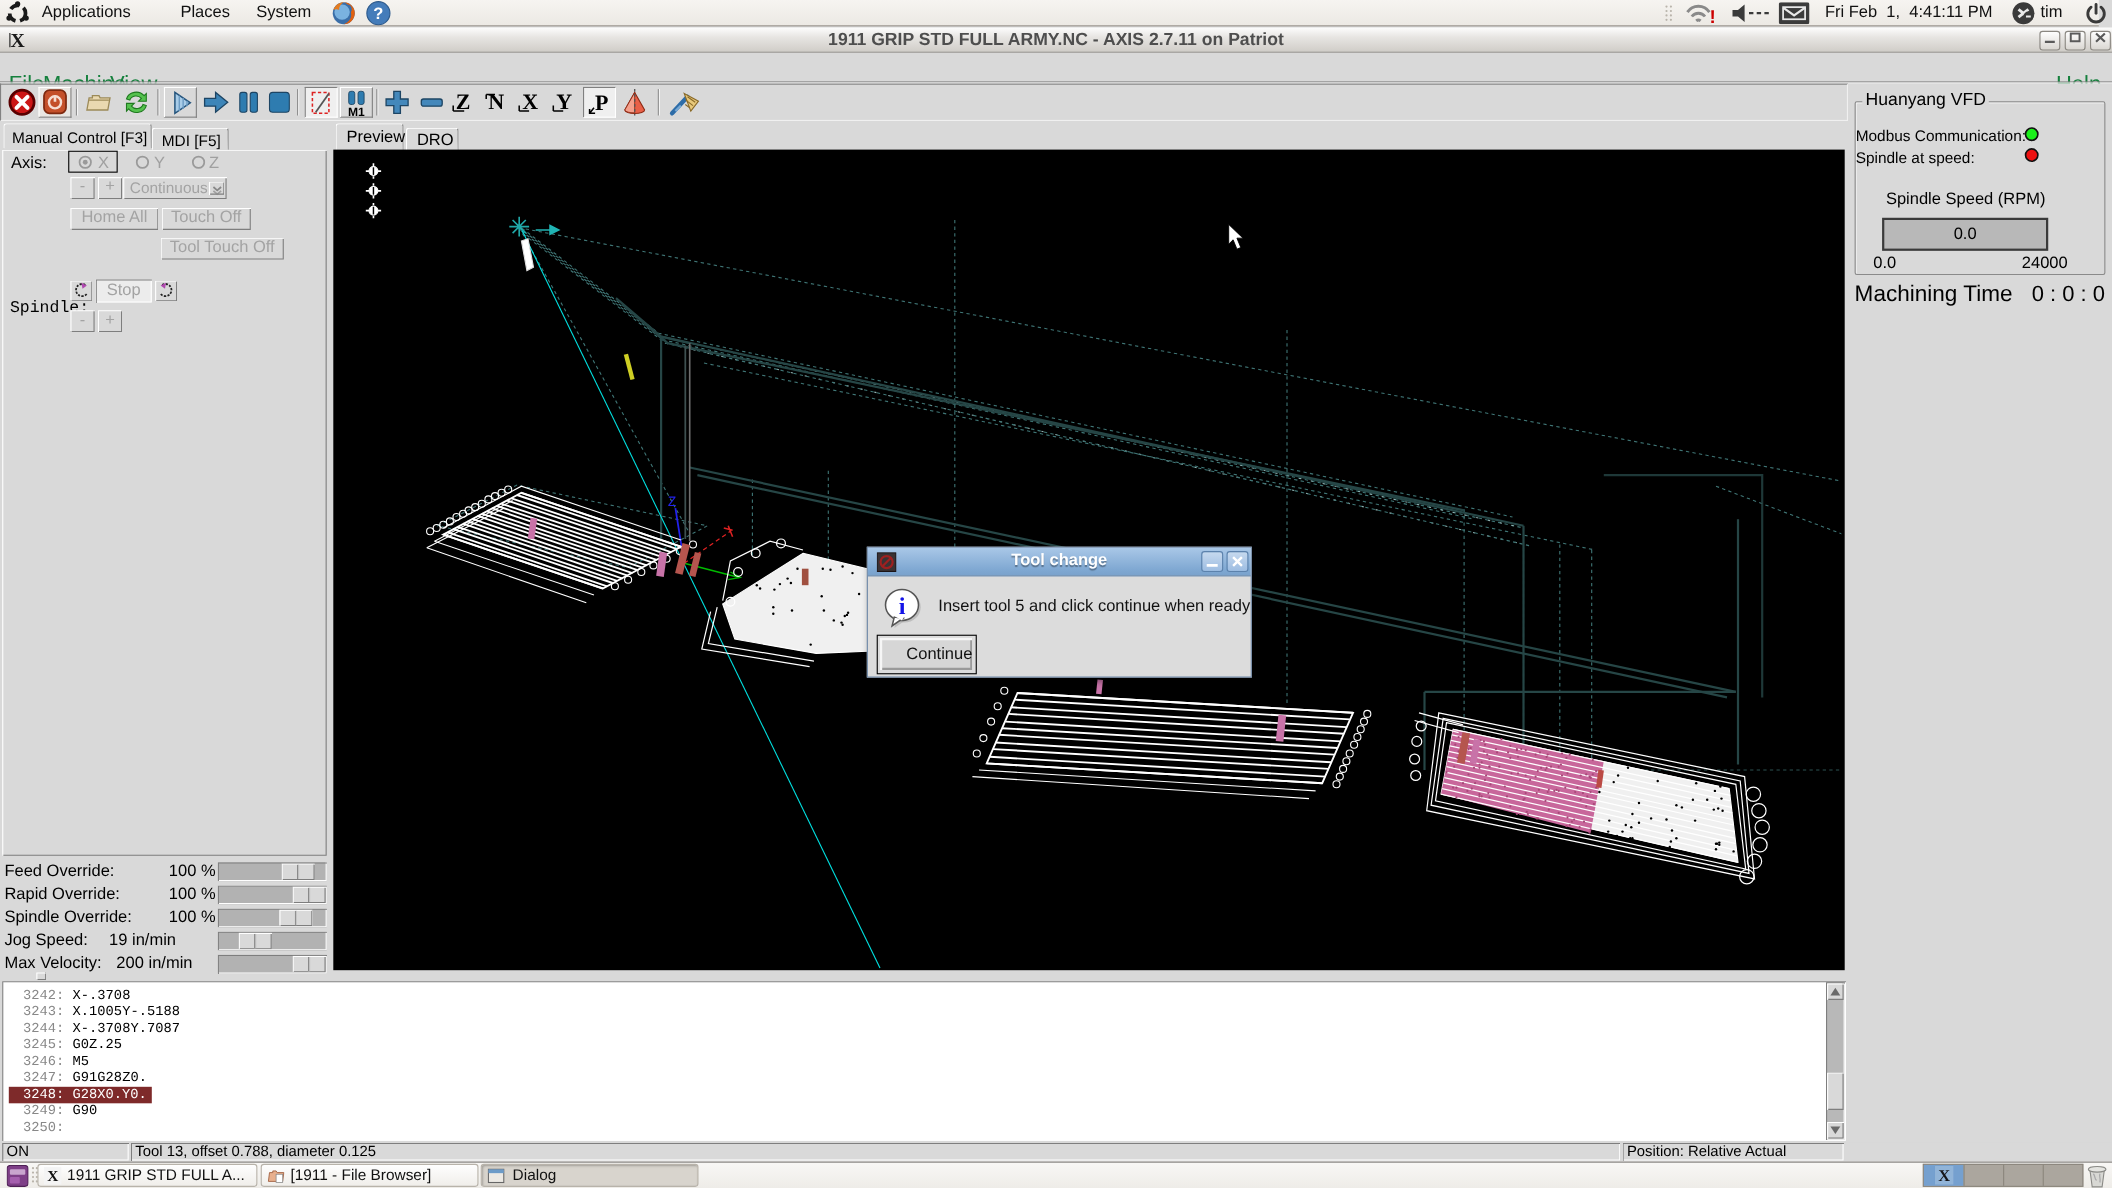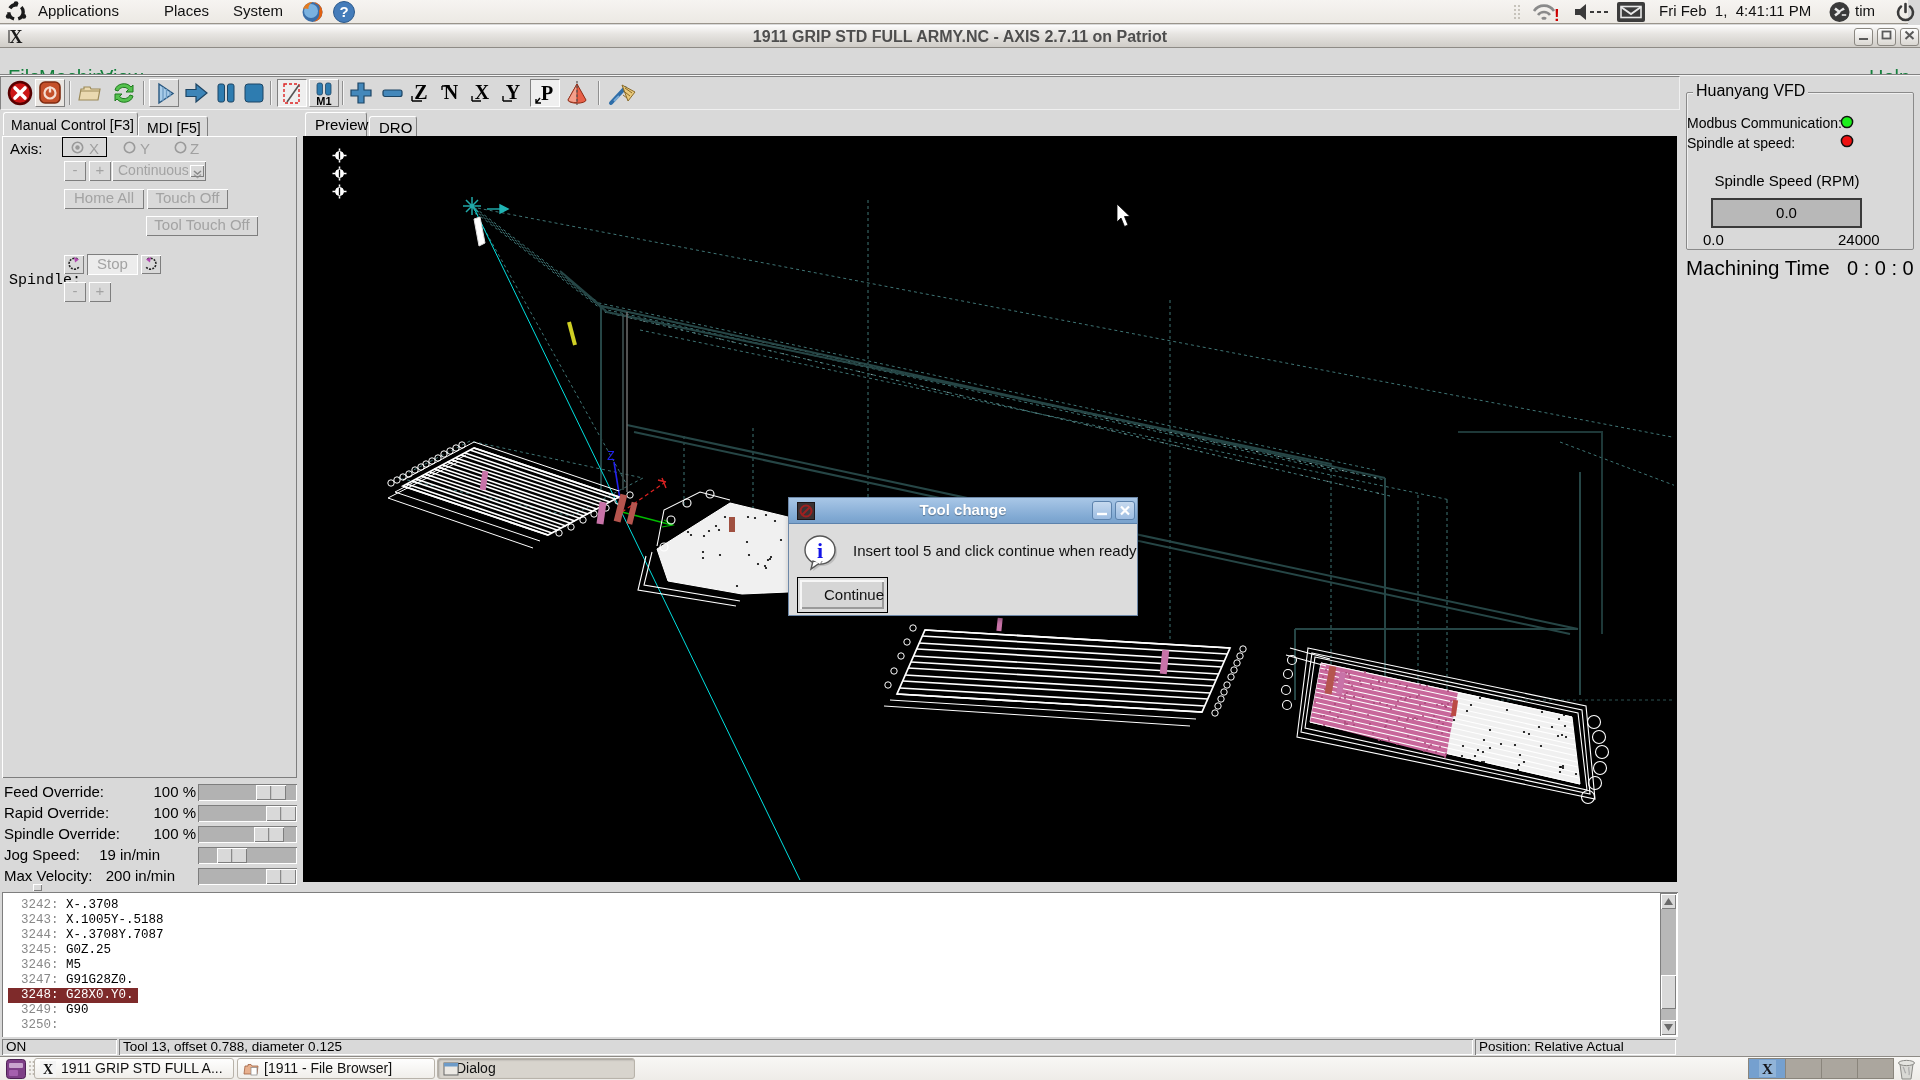--- a/index.html
+++ b/index.html
@@ -856,21 +856,21 @@
           <rect x="0" y="0" width="16" height="16" fill="#f4f4f4"></rect>
           <text x="8" y="13" font-size="14" font-weight="bold" font-family="Liberation Serif" text-anchor="middle" fill="#111">X</text>
         </svg>
       1911 GRIP STD FULL A...</div>
     <div class="task" style="left:237px; width:198px; padding-left:26px;">
       <svg class="abs" style="left:5px; top:2px" width="16" height="16">
           <path d="M1 13 L2 5 L5 5 L5 3.5 L8 3.5 L9 5 L15 5 L14 13 Z" fill="#e8b08e" stroke="#a06040" stroke-width="0.8"></path>
           <rect x="8" y="6.5" width="6" height="7.5" fill="#fff" stroke="#888" stroke-width="0.7"></rect>
         </svg>
       [1911 - File Browser]</div>
-    <div class="task" style="left:437px; width:198px; padding-left:18px; background:#d8d4cd; box-shadow:inset 1px 1px 2px rgba(0,0,0,0.25);">
+    <div class="task" style="left:437px; width:198px; padding-left:28px; background:#d8d4cd; box-shadow:inset 1px 1px 2px rgba(0,0,0,0.25);">
       <svg class="abs" style="left:5px; top:2px" width="16" height="16">
           <rect x="1" y="2" width="14" height="12" fill="#ece9e4" stroke="#666" stroke-width="1"></rect>
           <rect x="1" y="2" width="14" height="3.5" fill="#6d9bc8"></rect>
         </svg>
       Dialog</div>
 
     <div class="abs" style="left:1748px; top:1px; width:146px; height:21px; border:1px solid #8a857c; background:#aba69e;">
       <div class="abs" style="left:0; top:0; width:36px; height:19px; background:#75a0cf;">
         <svg class="abs" style="left:10px; top:1px" width="17" height="17">
             <rect x="0" y="0" width="17" height="17" fill="#e8eef5" opacity="0.25"></rect>

